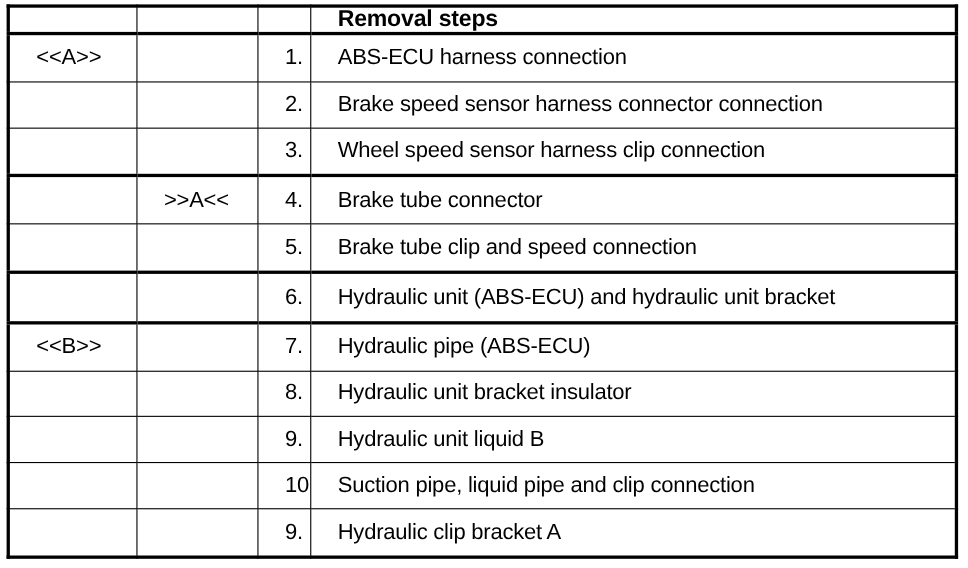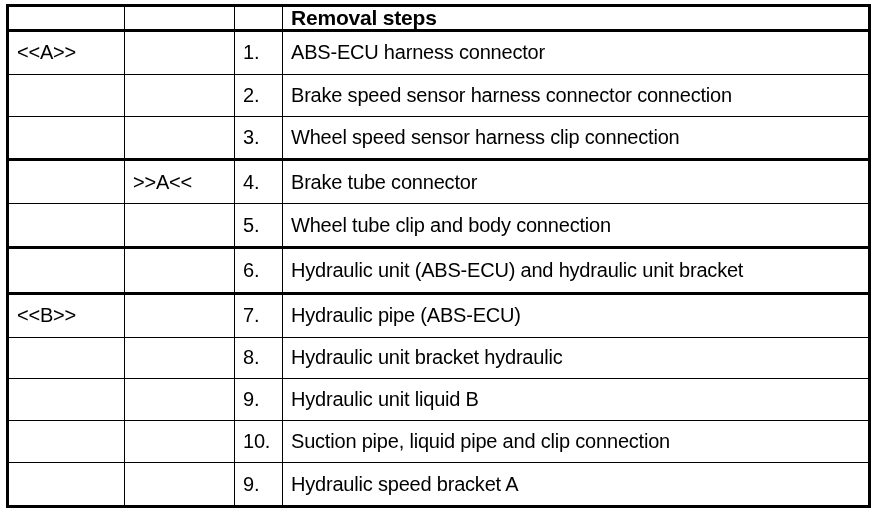--- a/index.html
+++ b/index.html
@@ -34,21 +34,21 @@
     border: 3px solid #000000;
     background: #ffffff;
   }
 
   table.removal-table td,
   table.removal-table th {
     border-left: 1.5px solid #000000;
     border-right: 1.5px solid #000000;
     border-top: 1px solid #000000;
     border-bottom: 1px solid #000000;
-    padding: 0 0 0 8px;
+    padding: 0 0 0 24px;
     margin: 0;
     vertical-align: middle;
     text-align: left;
     font-weight: normal;
     font-size: 20px;
     line-height: 1.05;
     letter-spacing: -0.2px;
     white-space: nowrap;
     overflow: hidden;
   }
@@ -102,21 +102,21 @@
         <td class="cell-marker"></td>
         <td class="cell-number"></td>
         <td class="cell-desc">Removal steps</td>
       </tr>
     </thead>
     <tbody id="table-body">
         <tr>
           <td class="cell-marker">&lt;&lt;A&gt;&gt;</td>
           <td class="cell-marker"></td>
           <td class="cell-number">1.</td>
-          <td class="cell-desc">ABS-ECU harness connector</td>
+          <td class="cell-desc">ABS-ECU harness connection</td>
         </tr>
         <tr>
           <td class="cell-marker"></td>
           <td class="cell-marker"></td>
           <td class="cell-number">2.</td>
           <td class="cell-desc">Brake speed sensor harness connector connection</td>
         </tr>
         <tr class="thick-bottom">
           <td class="cell-marker"></td>
           <td class="cell-marker"></td>
@@ -126,53 +126,53 @@
         <tr>
           <td class="cell-marker"></td>
           <td class="cell-marker">&gt;&gt;A&lt;&lt;</td>
           <td class="cell-number">4.</td>
           <td class="cell-desc">Brake tube connector</td>
         </tr>
         <tr class="thick-bottom">
           <td class="cell-marker"></td>
           <td class="cell-marker"></td>
           <td class="cell-number">5.</td>
-          <td class="cell-desc">Wheel tube clip and body connection</td>
+          <td class="cell-desc">Brake tube clip and speed connection</td>
         </tr>
         <tr class="thick-bottom">
           <td class="cell-marker"></td>
           <td class="cell-marker"></td>
           <td class="cell-number">6.</td>
           <td class="cell-desc">Hydraulic unit (ABS-ECU) and hydraulic unit bracket</td>
         </tr>
         <tr>
           <td class="cell-marker">&lt;&lt;B&gt;&gt;</td>
           <td class="cell-marker"></td>
           <td class="cell-number">7.</td>
           <td class="cell-desc">Hydraulic pipe (ABS-ECU)</td>
         </tr>
         <tr>
           <td class="cell-marker"></td>
           <td class="cell-marker"></td>
           <td class="cell-number">8.</td>
-          <td class="cell-desc">Hydraulic unit bracket hydraulic</td>
+          <td class="cell-desc">Hydraulic unit bracket insulator</td>
         </tr>
         <tr>
           <td class="cell-marker"></td>
           <td class="cell-marker"></td>
           <td class="cell-number">9.</td>
           <td class="cell-desc">Hydraulic unit liquid B</td>
         </tr>
         <tr>
           <td class="cell-marker"></td>
           <td class="cell-marker"></td>
           <td class="cell-number">10.</td>
           <td class="cell-desc">Suction pipe, liquid pipe and clip connection</td>
         </tr>
         <tr>
           <td class="cell-marker"></td>
           <td class="cell-marker"></td>
           <td class="cell-number">9.</td>
-          <td class="cell-desc">Hydraulic speed bracket A</td>
+          <td class="cell-desc">Hydraulic clip bracket A</td>
         </tr>
       </tbody>
   </table>
 </div>
 
 </body></html>

